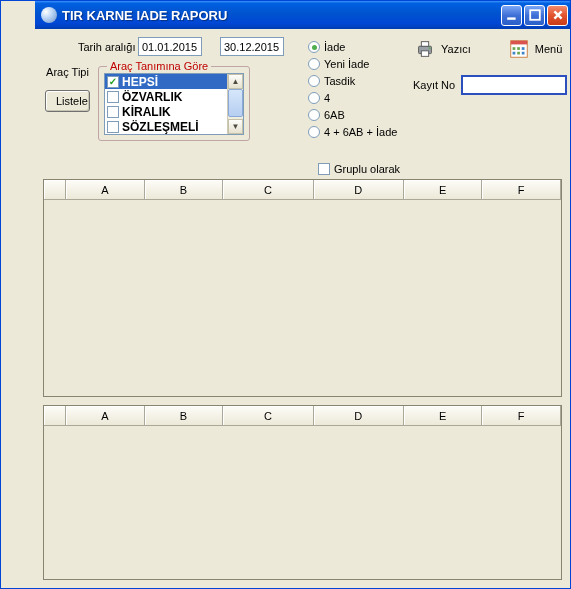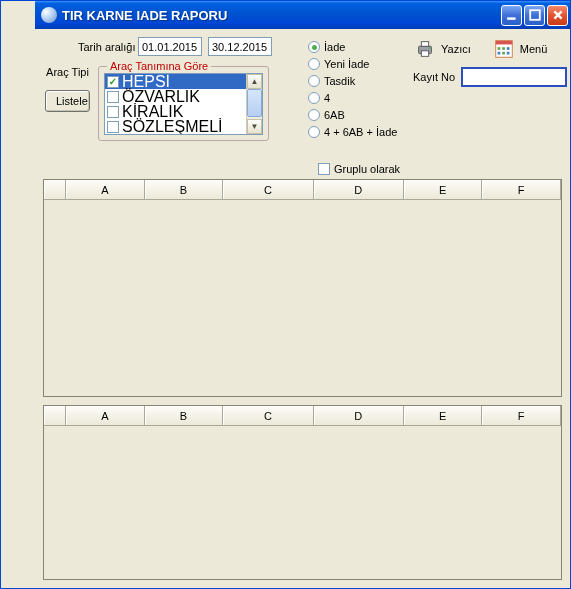--- a/index.html
+++ b/index.html
@@ -86,37 +86,37 @@
   }
   .formrow {
     display: flex;
     align-items: center;
   }
   .formrow .lbl {
     width: 60px;
     color: #000;
     margin-left: 33px;
   }
-  .date-inputs { display: flex; gap: 6px; }
+  .date-inputs { display: flex; gap: 18px; }
   input.txt {
     font-family: Tahoma, sans-serif;
     font-size: 11px;
     padding: 1px 3px;
     border: 1px solid #7f9db9;
     background: #fff;
     height: 19px;
   }
   input.date { width: 64px; }
 
   .fieldset {
     position: relative;
     border: 1px solid #bfa5a5;
     border-radius: 3px;
     padding: 6px 5px 5px 5px;
-    width: 171px;
+    width: 152px;
     margin-left: 0;
   }
   .fieldset .legend {
     position: absolute;
     top: -7px; left: 8px;
     background: #ece9d8;
     padding: 0 3px;
     color: #c00000;
     font-size: 11px;
   }
@@ -158,21 +158,21 @@
   }
   .lb-item.selected { background: #316ac5; color: #fff; }
   .lb-item .cb {
     width: 12px; height: 12px;
     border: 1px solid #7f9db9;
     background: #fff;
     margin-right: 3px;
     display: inline-flex; align-items: center; justify-content: center;
     font-size: 10px; line-height: 1; color: #21a121; font-weight: bold;
   }
-  .lb-item .ilabel { font-weight: normal; font-family: Arial, sans-serif; font-size: 16px; }
+  .lb-item .ilabel { font-weight: bold; font-family: Arial, sans-serif; font-size: 12px; }
 
   .btn {
     font-family: Tahoma, sans-serif;
     font-size: 11px;
     background: #ece9d8;
     border: 1px solid #707070;
     border-radius: 3px;
     box-shadow: inset 1px 1px 0 #fff, inset -1px -1px 0 #c8c4b2;
     padding: 2px 10px;
     height: 22px;
@@ -220,22 +220,22 @@
     border: 1px solid #7f9db9;
     background: #fff;
     margin-right: 4px;
   }
 
   .rightcol {
     position: absolute;
     left: 378px; top: 8px; right: 10px;
   }
   .tool-row {
-    display: flex; gap: 21px;
-    margin-bottom: 6px;
+    display: flex; gap: 36px;
+    margin-bottom: 14px;
   }
   .toolbtn {
     display: flex; align-items: center; gap: 4px;
     cursor: default;
   }
   .toolbtn .ic {
     width: 24px; height: 24px;
     display: flex; align-items: center; justify-content: center;
   }
   .kayit-row {

